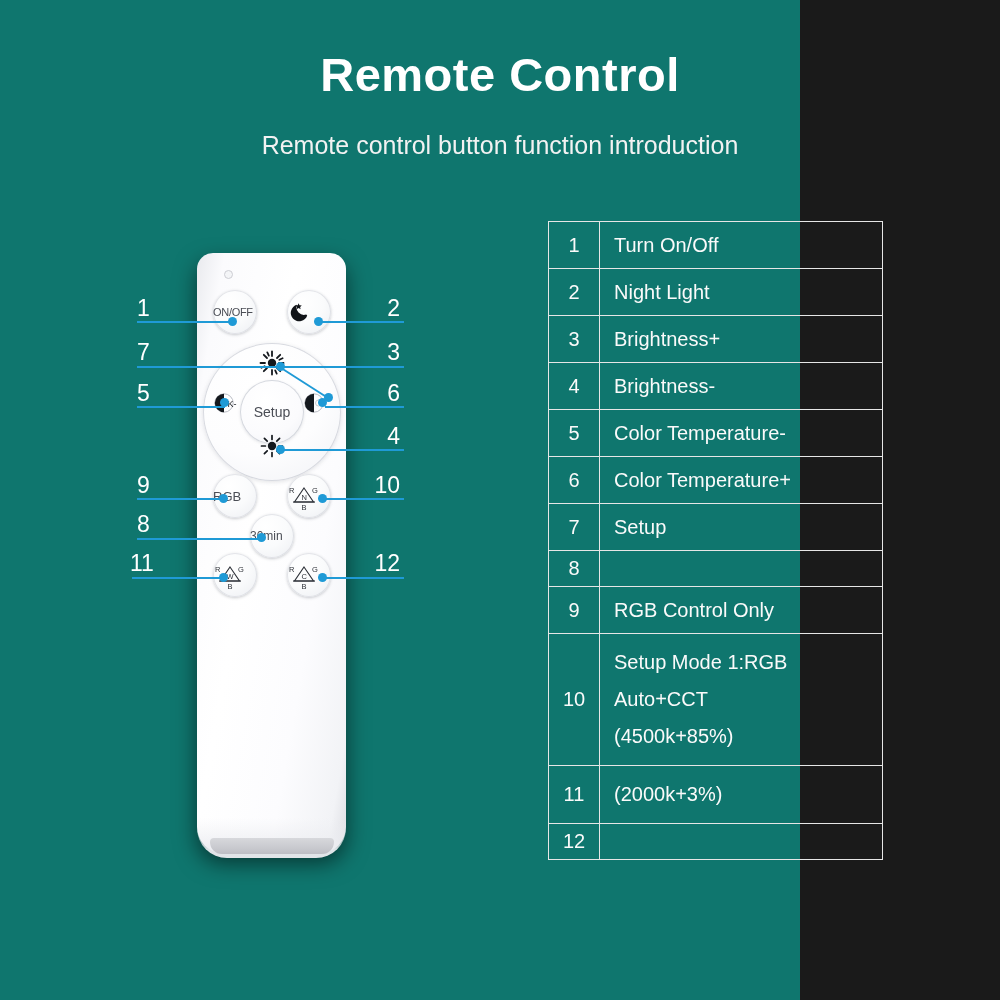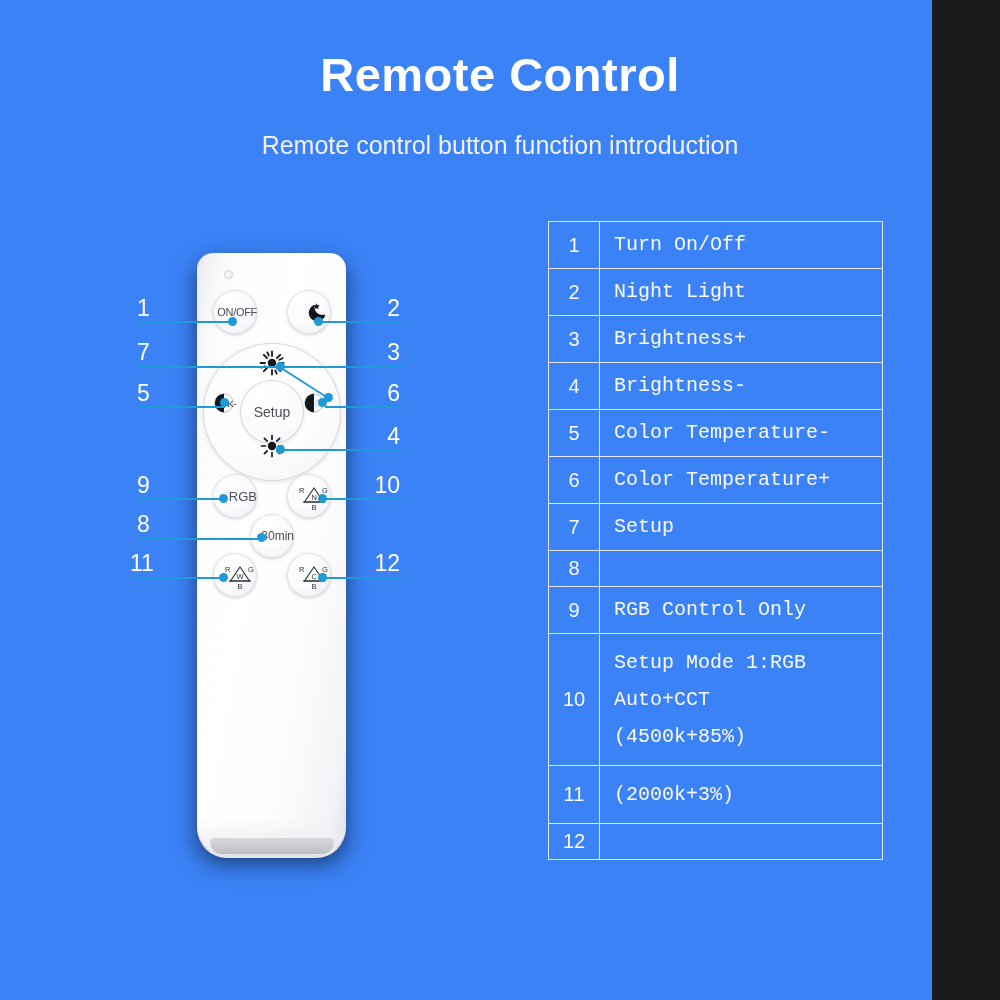--- a/index.html
+++ b/index.html
@@ -2,21 +2,21 @@
 <html><head>
 <meta charset="utf-8">
 <style>
   * { margin:0; padding:0; box-sizing:border-box; }
   html,body{
     width:1000px; height:1000px;
     background:#1a1a1a;
     font-family:"Liberation Sans", sans-serif;
     overflow:hidden;
   }
-  #stage{ position:relative; width:932px; height:1000px; background:#3b82f6; }
+  #stage{ position:relative; width:800px; height:1000px; background:#0f766e; }
 
   
   .title{
     position:absolute; top:47px; left:0; width:1000px;
     text-align:center; color:#ffffff;
     font-size:47px; font-weight:bold; letter-spacing:0.5px;
     line-height:1.2;
   }
   .subtitle{
     position:absolute; top:129px; left:0; width:1000px;
@@ -52,21 +52,21 @@
     position:absolute; left:224px; top:270px;
     width:9px; height:9px; border-radius:50%;
     background:#f4f5f7; border:1px solid #cdced4;
   }
 
   
   .btn{
     position:absolute; border-radius:50%;
     background:radial-gradient(circle at 35% 28%,#ffffff 0%,#fafbfc 50%,#eceef2 100%);
     box-shadow:0 1px 3px rgba(80,85,95,0.30), inset 0 0 0 1px rgba(205,208,215,0.55);
-    display:flex; align-items:center; justify-content:flex-end;
+    display:flex; align-items:center; justify-content:flex-start;
     color:#4a4d55;
   }
   .btn-onoff{ left:213px; top:290px; width:44px; height:44px; font-size:11px; letter-spacing:-0.3px; }
   .btn-night { left:287px; top:290px; width:44px; height:44px; }
   .btn-rgb   { left:213px; top:474px; width:44px; height:44px; font-size:13px; }
   .btn-m1    { left:287px; top:474px; width:44px; height:44px; }
   .btn-timer { left:250px; top:514px; width:44px; height:44px; font-size:12px; }
   .btn-m2    { left:213px; top:553px; width:44px; height:44px; }
   .btn-m3    { left:287px; top:553px; width:44px; height:44px; }
 
@@ -118,21 +118,20 @@
     border-right:1.5px solid #e6e6e6;
     color:#fafafa; font-size:20px;
     display:flex; align-items:center; justify-content:center;
     padding:6px 0;
   }
   .tlabel{
     flex:1 1 auto;
     color:#fafafa; font-size:20px;
     padding:10px 0 10px 14px;
     line-height:1.85;
-    font-family:Liberation Mono, monospace;
   }
   .trow.single .tlabel{ padding-top:11px; padding-bottom:11px; line-height:1.2; }
   .trow.single .tnum, .trow.double .tnum{ align-items:center; }
 </style>
 </head>
 <body>
 
 <div id="stage">
 
   <div class="title">Remote Control</div>

